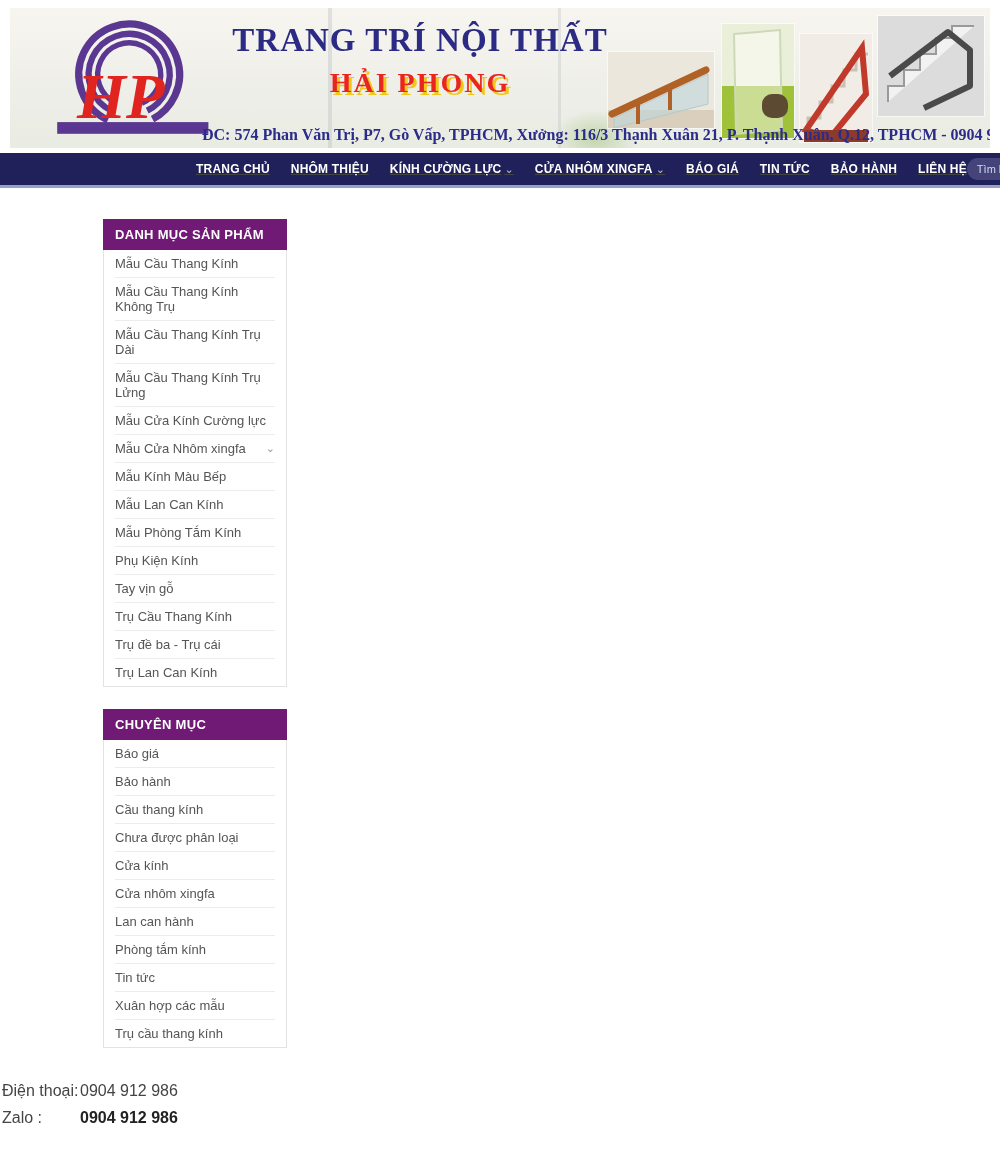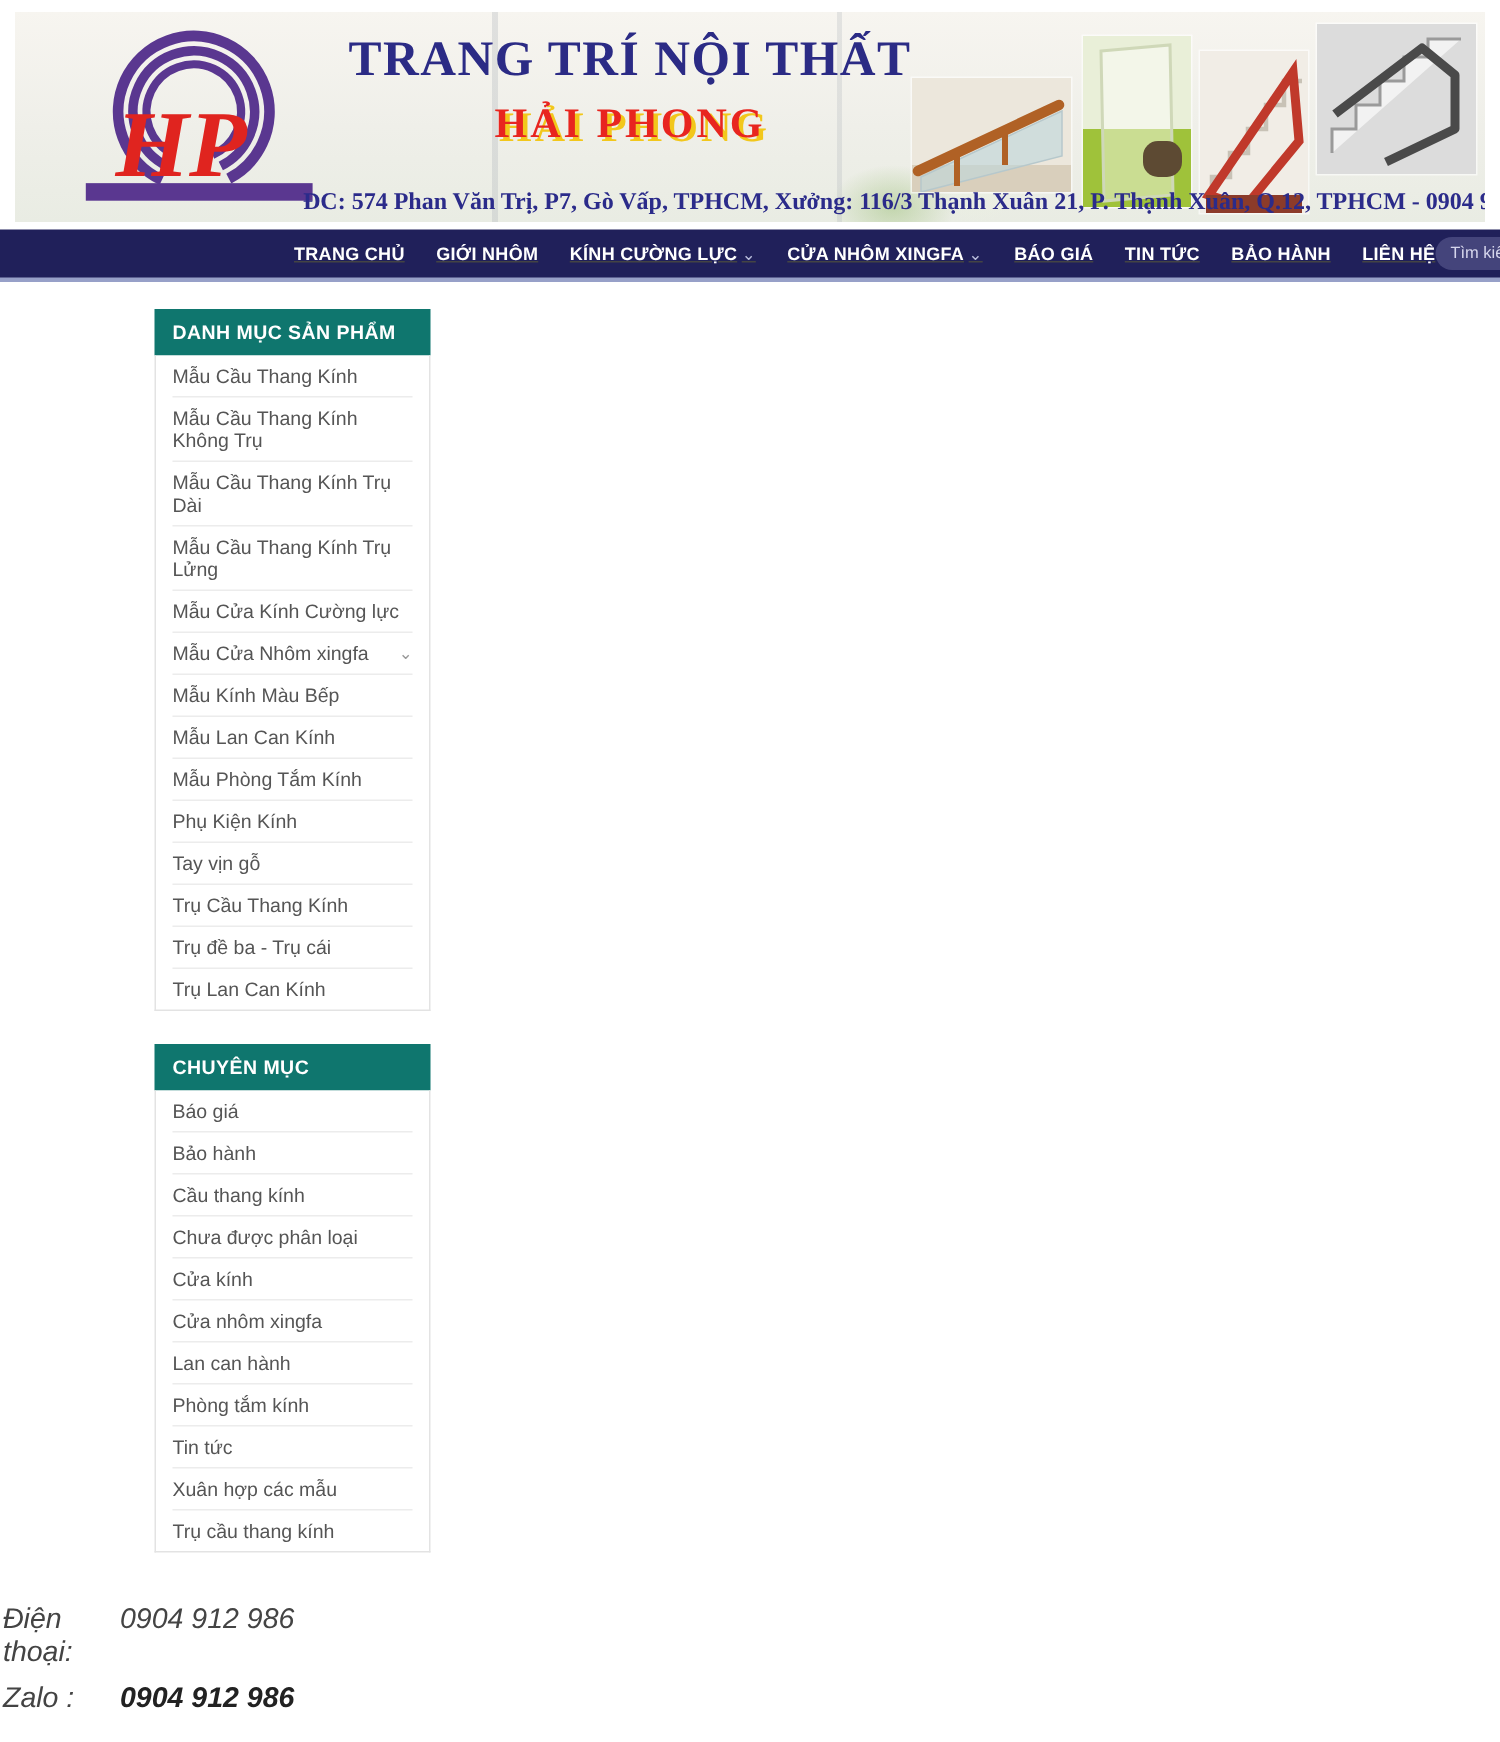--- a/index.html
+++ b/index.html
@@ -55,33 +55,33 @@
     color:#fff; font-size:11px; font-family:"Liberation Sans", sans-serif;
   }
   .search-pill input::placeholder { color:#d6d6ec; }
 
   
   .content { display:flex; gap:20px; padding:18px 103px 0; align-items:flex-start; }
   aside.sidebar { width:184px; flex:none; }
 
   
   .side-head {
-    background:#0f766e; color:#fff; font-size:13px; font-weight:bold;
-    letter-spacing:.3px; padding:8px 12px;
+    background:#701a75; color:#fff; font-size:13px; font-weight:bold;
+    letter-spacing:.3px; padding:8px 12px;margin-top:13px;
   }
   .side-box { border:1px solid #e3e3e3; border-top:none; background:#fff; padding:0 11px; margin-bottom:22px; }
   .side-list { list-style:none; }
   .side-list li {
     display:flex; align-items:center; justify-content:space-between;
     font-size:13px; color:#555; padding:6px 0; border-bottom:1px solid #ececec; cursor:pointer;
   }
   .side-list li:last-child { border-bottom:none; }
   .side-list .chev { color:#999; font-size:11px; }
   .svc { padding:12px 2px 4px; margin-bottom:20px; }
-  .svc-row { display:flex; font-size:19px; color:#444; margin-bottom:9px;font-style:italic; }
+  .svc-row { display:flex; font-size:16px; color:#444; margin-bottom:9px; }
   .svc-row .lbl { width:78px; flex:none; }
   .svc-row .val.bold { font-weight:bold; color:#222; }
 </style>
 </head>
 <body>
 
 <div class="page">
 
   <header class="banner">
     <div class="logo">
@@ -134,21 +134,21 @@
           <path d="M12,60 L70,16 L92,34 L92,70 L46,92" fill="none" stroke="#4a4a4a" stroke-width="6" stroke-linejoin="round"></path>
         </svg>
     </div>
 
     <div class="brand-addr">ĐC: 574 Phan Văn Trị, P7, Gò Vấp, TPHCM, Xưởng: 116/3 Thạnh Xuân 21, P. Thạnh Xuân, Q.12, TPHCM - 0904 912 986</div>
   </header>
 
   <nav class="mainnav">
     <ul class="nav-list" id="nav-list">
         <li><span>TRANG CHỦ</span></li>
-        <li><span>GIỚI NHÔM</span></li>
+        <li><span>NHÔM THIỆU</span></li>
         <li><span>KÍNH CƯỜNG LỰC</span><span class="chev">⌄</span></li>
         <li><span>CỬA NHÔM XINGFA</span><span class="chev">⌄</span></li>
         <li><span>BÁO GIÁ</span></li>
         <li><span>TIN TỨC</span></li>
         <li><span>BẢO HÀNH</span></li>
         <li><span>LIÊN HỆ</span></li>
       </ul>
     <div class="search-pill">
       <input type="text" placeholder="Tìm kiếm..." style="">
 

